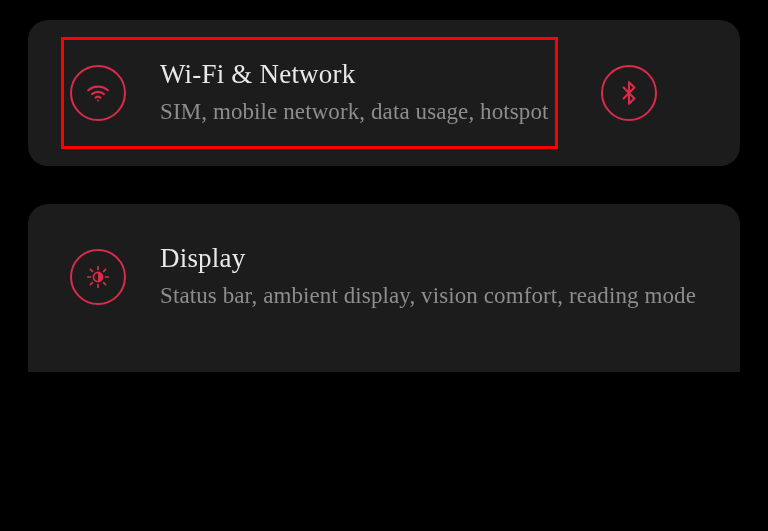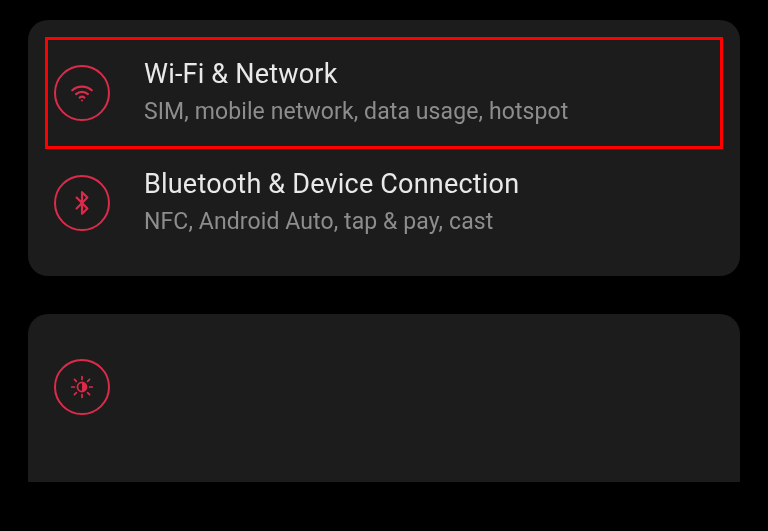--- a/index.html
+++ b/index.html
@@ -14,23 +14,23 @@
   .page {
     padding: 20px 28px 0 28px;
     box-sizing: border-box;
     display: flex;
     flex-direction: column;
     gap: 38px;
   }
   .card {
     background: #1c1c1c;
     border-radius: 20px;
-    padding: 18px 0;
+    padding: 18px 16px;
     display: flex;
-    flex-direction: column;
+    font-family: Liberation Serif, serif;
   }
   .row {
     display: flex;
     align-items: center;
     padding: 20px 26px 20px 26px;
     cursor: pointer;
     position: relative;
     min-height: 70px;
     box-sizing: content-box;
   }
@@ -106,24 +106,20 @@
         <span class="subtitle">SIM, mobile network, data usage, hotspot</span>
       </div>
     </div>
 
     <div class="row">
       <div class="icon-circle">
         <svg viewBox="0 0 24 24" stroke-width="2" stroke-linecap="round" stroke-linejoin="round">
           <path d="M7 7l10 10-5 5V2l5 5L7 17"></path>
         </svg>
       </div>
-      <div class="text-col">
-        <span class="title">Bluetooth &amp; Device Connection</span>
-        <span class="subtitle">NFC, Android Auto, tap &amp; pay, cast</span>
-      </div>
     </div>
 
   </div>
 
   <div class="card cut">
 
     <div class="row">
       <div class="icon-circle">
         <svg viewBox="0 0 24 24" stroke-width="1.6" stroke-linecap="round" stroke-linejoin="round">
           <circle cx="12" cy="12" r="4.2"></circle>
@@ -131,17 +127,21 @@
           <line x1="12" y1="2.5" x2="12" y2="5"></line>
           <line x1="12" y1="19" x2="12" y2="21.5"></line>
           <line x1="2.5" y1="12" x2="5" y2="12"></line>
           <line x1="19" y1="12" x2="21.5" y2="12"></line>
           <line x1="5" y1="5" x2="6.8" y2="6.8"></line>
           <line x1="17.2" y1="17.2" x2="19" y2="19"></line>
           <line x1="5" y1="19" x2="6.8" y2="17.2"></line>
           <line x1="17.2" y1="6.8" x2="19" y2="5"></line>
         </svg>
       </div>
+      <div class="text-col">
+        <span class="title">Display</span>
+        <span class="subtitle">Status bar, ambient display, vision comfort, reading mode</span>
+      </div>
     </div>
 
   </div>
 
 </div>
 
 </body></html>

